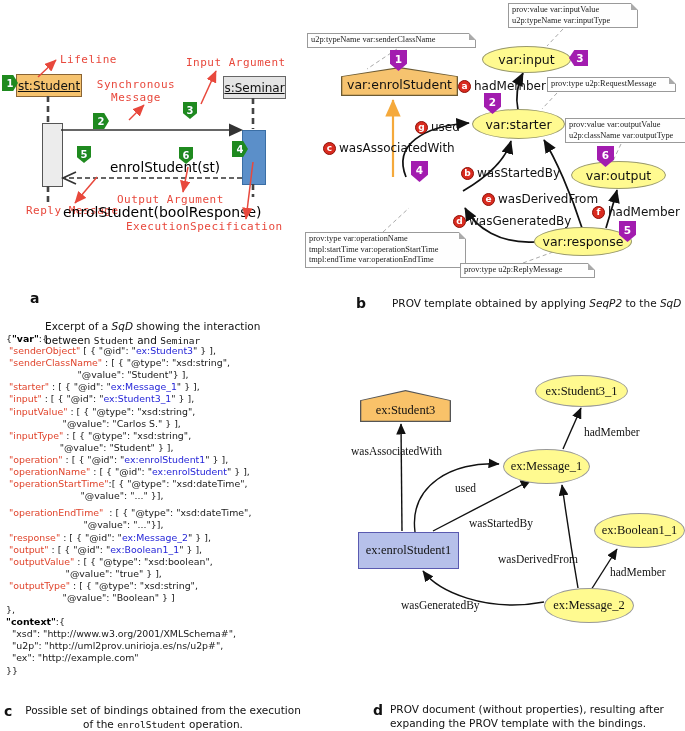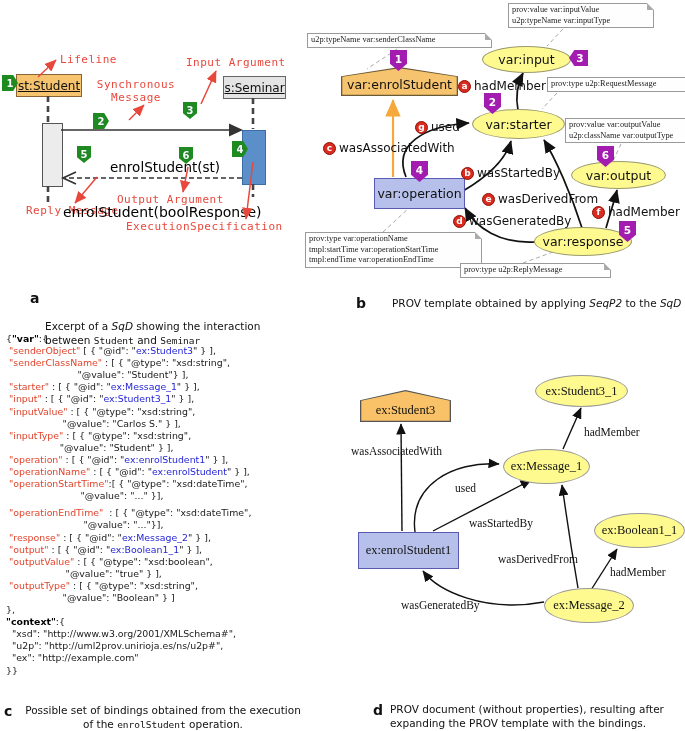--- a/index.html
+++ b/index.html
@@ -11,21 +11,21 @@
            display:flex;align-items:center;justify-content:center;font-size:12.5px;color:#111;}
   .rectnode{position:absolute;border:1.4px solid #5a5ab0;background:#b6c0ea;
            display:flex;align-items:center;justify-content:center;font-size:12.5px;color:#111;}
   .pent-outer{position:absolute;background:#6b5a33;
               clip-path:polygon(0 32%,50% 0,100% 32%,100% 100%,0 100%);}
   .pent-inner{position:absolute;left:1.3px;top:1.3px;right:1.3px;bottom:1.3px;background:#f6c36f;
               clip-path:polygon(0 32%,50% 0,100% 32%,100% 100%,0 100%);
               display:flex;align-items:flex-end;justify-content:center;font-size:12.5px;color:#111;padding-bottom:3px;box-sizing:border-box;}
   .note{position:absolute;background:#fefefe;border:1px solid #9a9a9a;
         font-family:"Liberation Serif",serif;font-size:8.4px;line-height:10.5px;color:#222;
-        padding:1px 20px 1px 3px;white-space:nowrap;}
+        padding:1px 4px 1px 3px;white-space:nowrap;}
   .note::after{content:'';position:absolute;top:-1px;right:-1px;width:0;height:0;
         border-style:solid;border-width:0 7px 7px 0;border-color:#fff #fff #aaa #aaa;}
   
   .gbadge{position:absolute;background:#1f8a1f;color:#fff;font-weight:bold;font-size:10px;
           display:flex;align-items:center;justify-content:center;
           text-shadow:0 0 1px #063;}
   .g-right{clip-path:polygon(0 0,70% 0,100% 50%,70% 100%,0 100%);}
   .g-down{clip-path:polygon(0 0,100% 0,100% 66%,50% 100%,0 66%);}
   .pbadge{position:absolute;background:#a21caf;color:#fff;font-weight:bold;font-size:10.5px;
           display:flex;align-items:center;justify-content:center;padding-bottom:3px;box-sizing:border-box;}
@@ -172,21 +172,20 @@
       </div>
     <div class="note" style="left:155px;top:263px;width:126px;">
       <div>prov:type u2p:ReplyMessage</div>
       </div>
 
     <div class="pent-outer" style="left:36px;top:67px;width:117px;height:29px;">
       <div class="pent-inner">var:enrolStudent</div>
       </div>
     <div class="ellipse" style="left:177px;top:46px;width:87px;height:25px;">var:input</div>
     <div class="ellipse" style="left:167px;top:109px;width:91px;height:28px;">var:starter</div>
-    <div class="rectnode" style="left:69px;top:178px;width:89px;height:29px;">var:operation</div>
     <div class="ellipse" style="left:266px;top:161px;width:93px;height:26px;">var:output</div>
     <div class="ellipse" style="left:229px;top:227px;width:96px;height:27px;">var:response</div>
 
     <div class="pbadge p-down" style="left:85px;top:50px;width:17px;height:21px;">1</div>
     <div class="pbadge p-down" style="left:179px;top:93px;width:17px;height:21px;">2</div>
     <div class="pbadge p-left" style="left:264px;top:50px;width:19px;height:16px;">3</div>
     <div class="pbadge p-down" style="left:106px;top:161px;width:17px;height:21px;">4</div>
     <div class="pbadge p-down" style="left:314px;top:221px;width:17px;height:21px;">5</div>
     <div class="pbadge p-down" style="left:292px;top:146px;width:17px;height:21px;">6</div>
 

